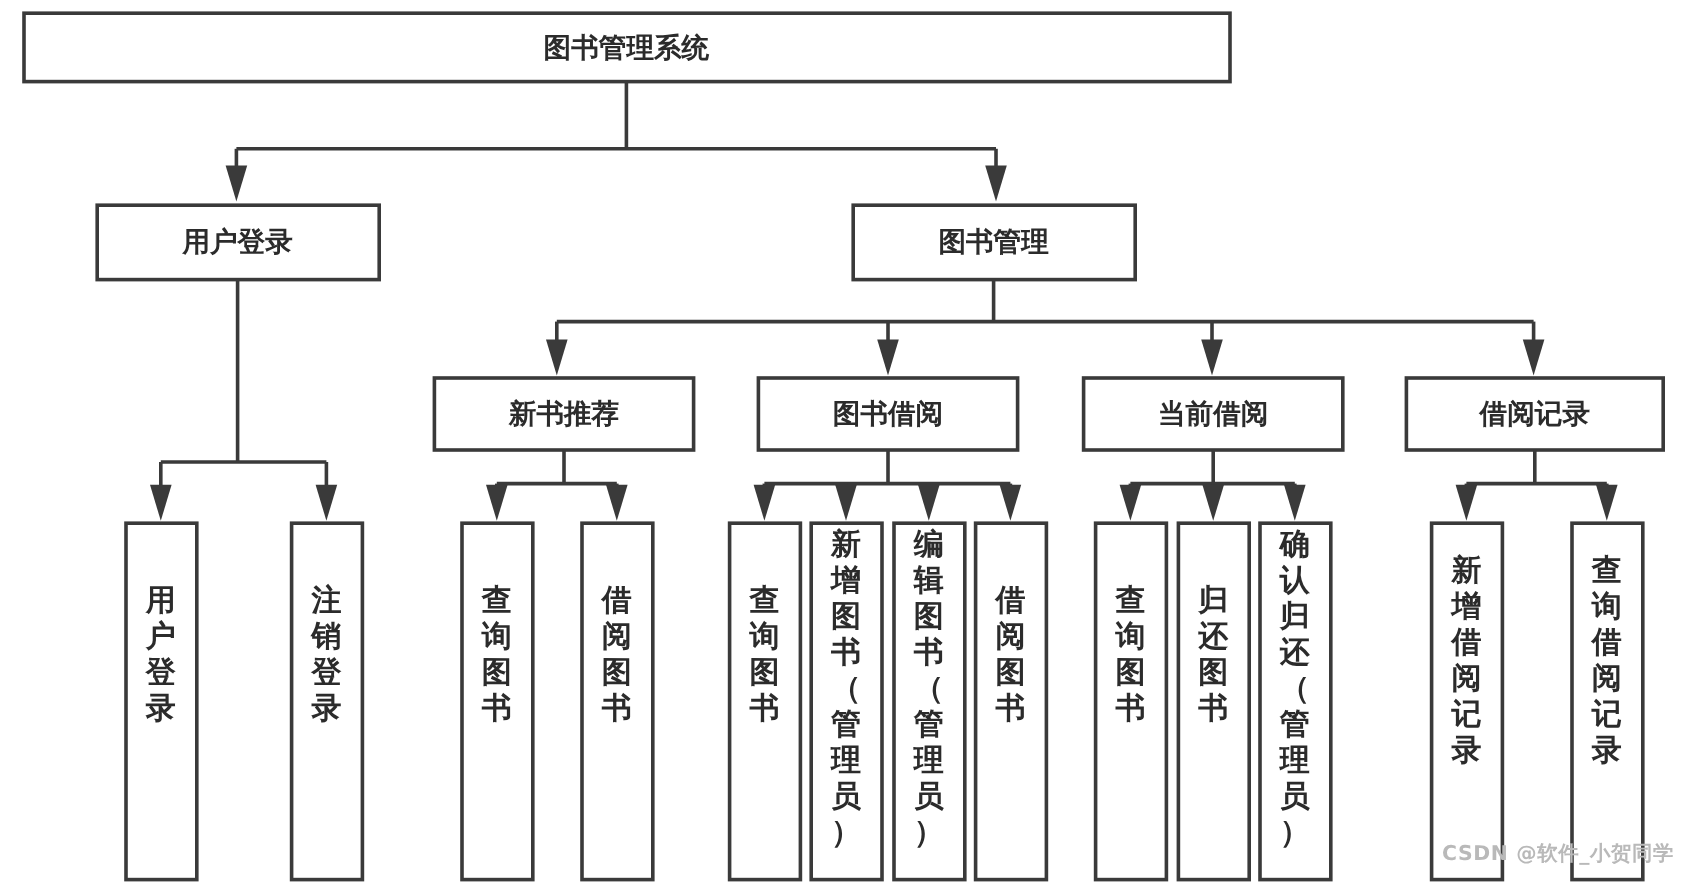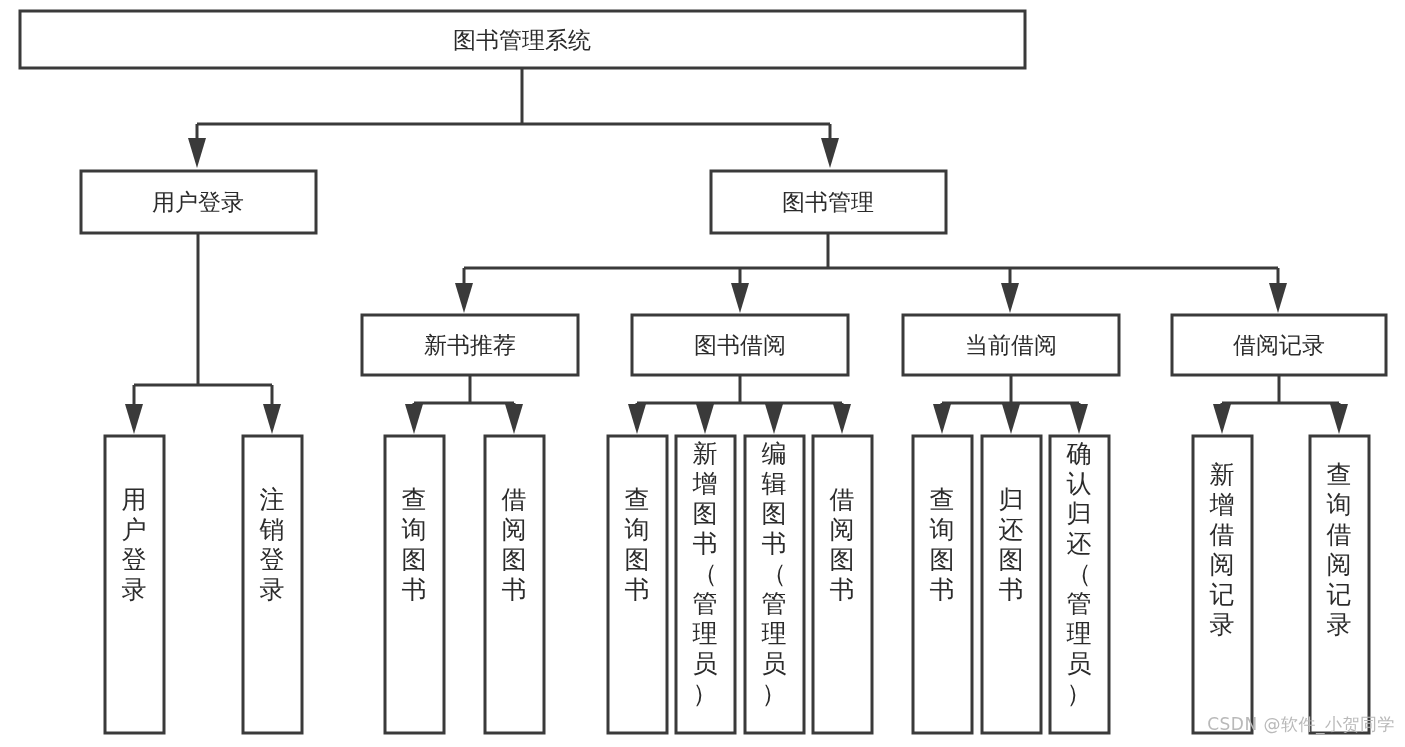--- a/index.html
+++ b/index.html
@@ -12,20 +12,21 @@
     font-family: "DejaVu Sans", "Liberation Sans", sans-serif;
     width: 1405px;
     height: 747px;
     overflow: hidden;
     position: relative;
   }
   #diagram-root {
     position: relative;
     width: 1405px;
     height: 747px;
+    font-weight: bold;
   }
   svg#flow {
     position: absolute;
     top: 0;
     left: 0;
     width: 1405px;
     height: 747px;
     display: block;
   }
   .node-box {
@@ -52,21 +53,21 @@
   }
   .node-label-vertical {
     fill: #2b2b2b;
     font-family: "DejaVu Sans", "Liberation Sans", sans-serif;
     font-size: 25px;
     text-anchor: middle;
   }
   .watermark {
     position: absolute;
     right: 10px;
-    bottom: 11px;
+    bottom: 24px;
     font-family: "DejaVu Sans", "Liberation Sans", sans-serif;
     font-size: 17px;
     color: #b9b9b9;
     letter-spacing: 0.5px;
     white-space: nowrap;
     user-select: none;
   }
 </style>
 </head>
 <body>

